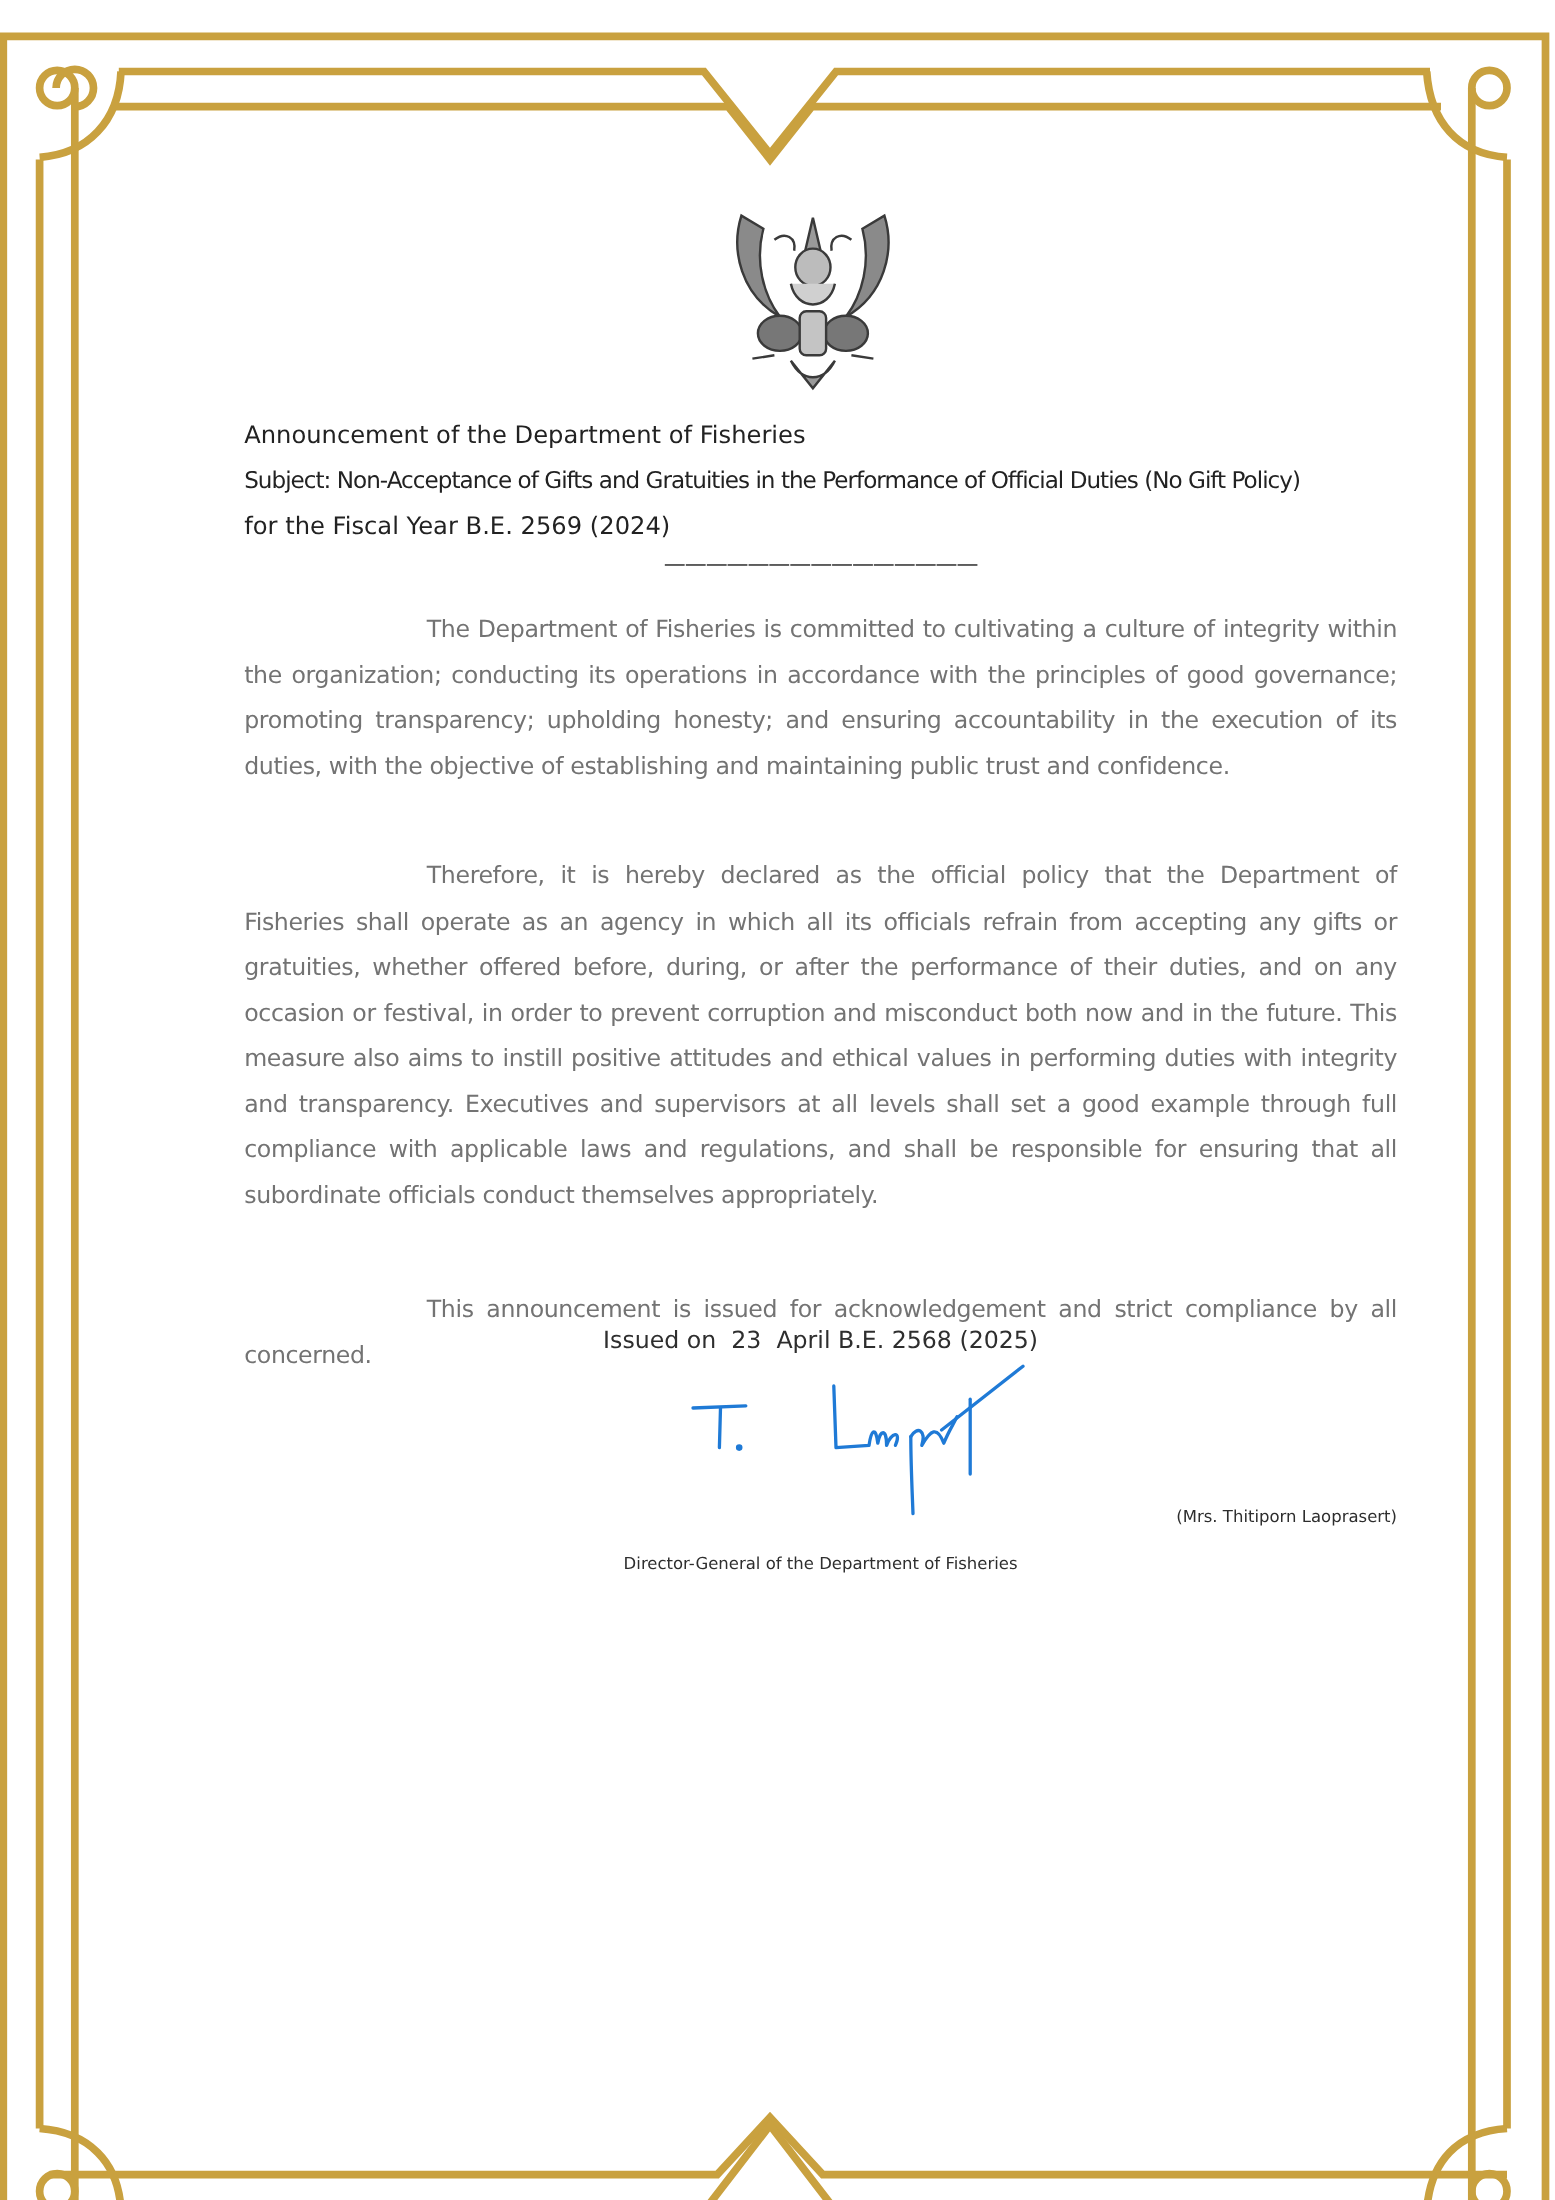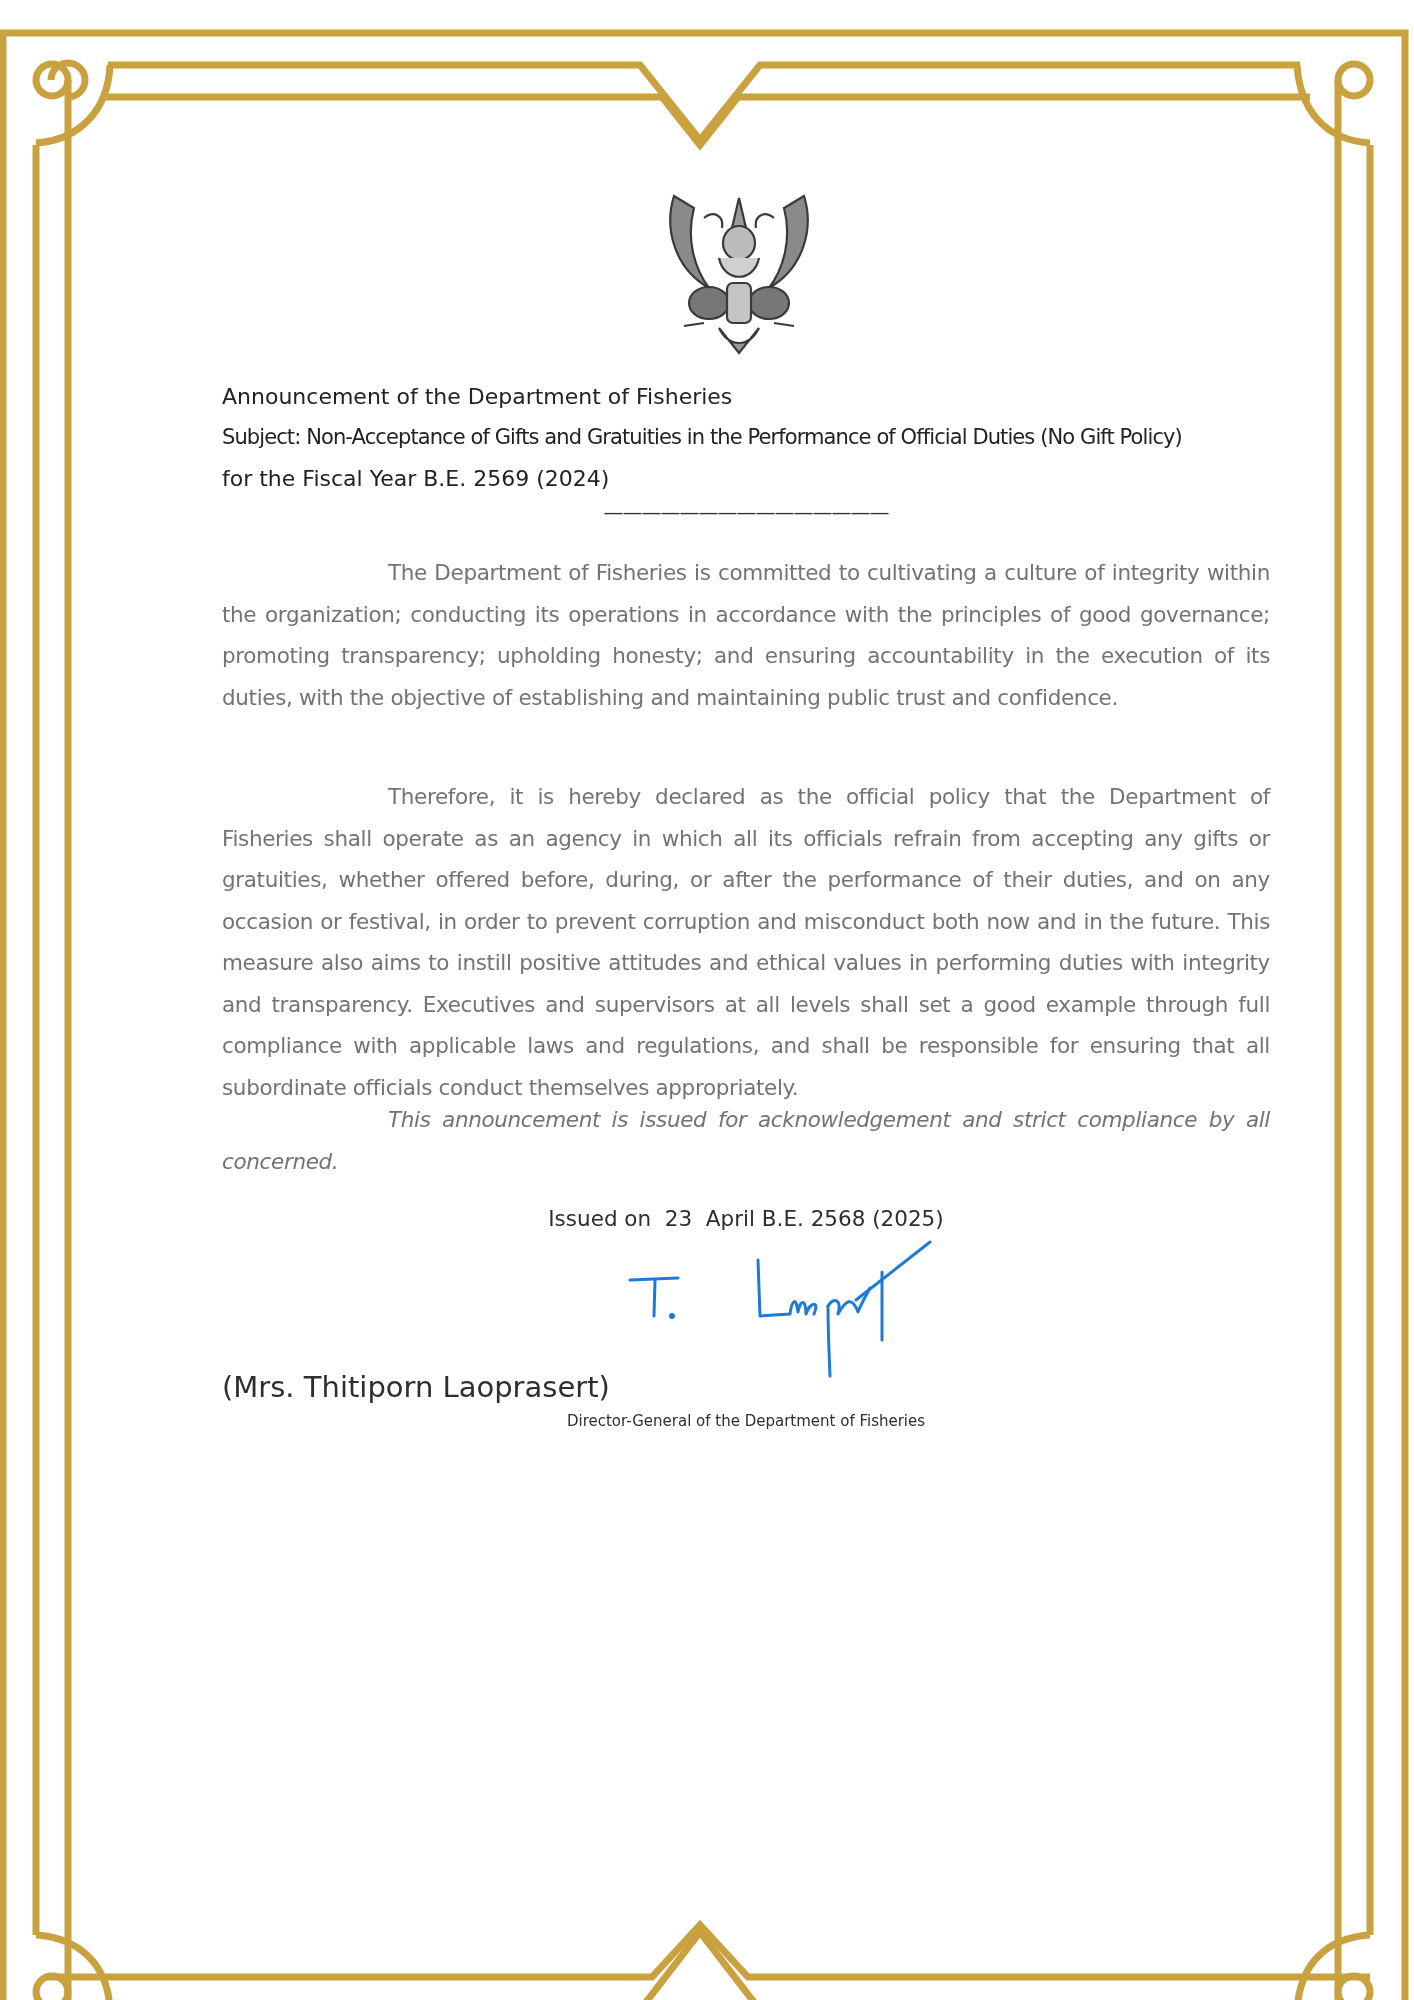--- a/index.html
+++ b/index.html
@@ -8,24 +8,24 @@
   .emblem { position: absolute; left: 664px; top: 188px; width: 150px; height: 170px; }
   .doc { position: absolute; left: 222px; top: 0; width: 1048px; font-family: "DejaVu Sans", sans-serif; color: #2b2b2b; }
   .hdr { position: absolute; left: 0; width: 1048px; text-align: left; font-size: 22px; color: #222; }
   .hdr.h1 { top: 384px; }
   .hdr.h2 { top: 425px; font-size: 21px; letter-spacing: -0.9px; }
   .hdr.h3 { top: 466px; }
   .dashes { position: absolute; top: 500px; left: 0; width: 1048px; text-align: center; font-size: 20px; letter-spacing: -1px; color: #333; }
   .para { position: absolute; left: 0; width: 1048px; font-size: 21.5px; line-height: 41.5px; text-align: justify; text-indent: 166px; letter-spacing: -0.35px; color: #737373; }
   .p1 { top: 552px; }
   .p2 { top: 776px; }
-  .p3 { top: 1099px; font-style: italic; }
+  .p3 { top: 1170px; }
   .issued { position: absolute; top: 1206px; left: 0; width: 1048px; text-align: center; font-size: 21.5px; color: #2e2e2e; }
   .signature { position: absolute; left: 620px; top: 1240px; width: 360px; height: 140px; }
-  .signer { position: absolute; top: 1370px; left: 0; width: 1048px; text-align: left; font-size: 29px; color: #2e2e2e; }
+  .signer { position: absolute; top: 1370px; left: 0; width: 1048px; text-align: right; font-size: 15px; color: #2e2e2e; }
   .title { position: absolute; top: 1412px; left: 0; width: 1048px; text-align: center; font-size: 15px; color: #2e2e2e; }
 </style>
 </head>
 <body>
 
 <svg class="frame" viewBox="0 0 1414 2000" xmlns="http://www.w3.org/2000/svg">
   <g fill="none" stroke="#c9a13f" stroke-width="7" stroke-linejoin="miter">
 
     <path d="M3 2010 L3 33 L1405 33 L1405 2010"></path>
 

